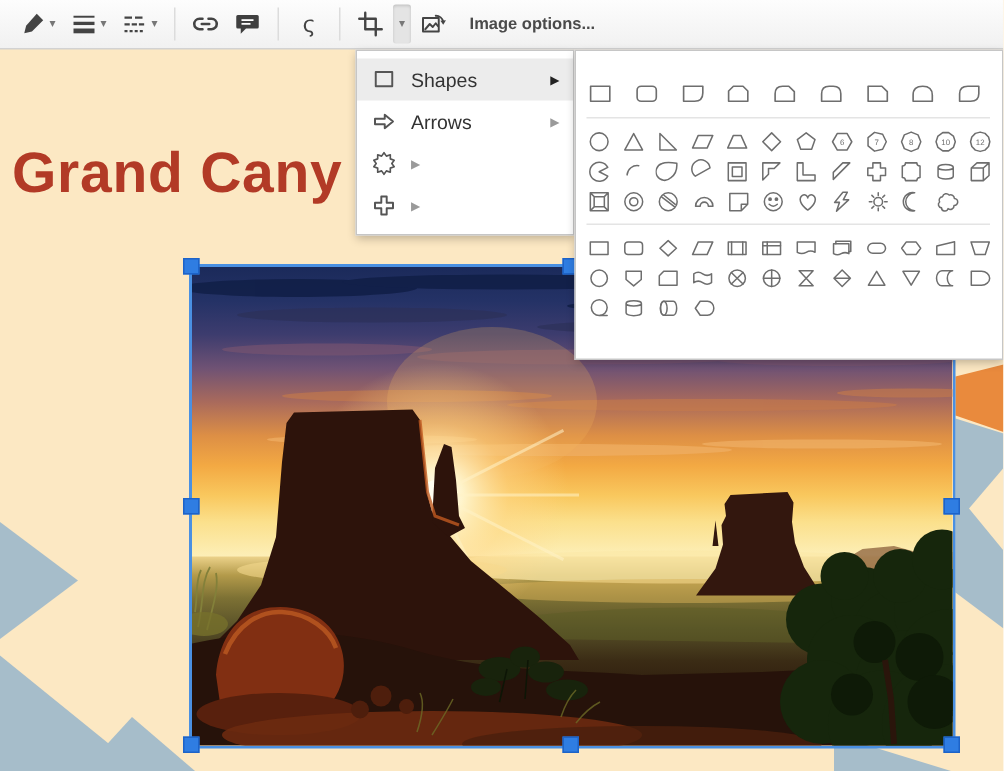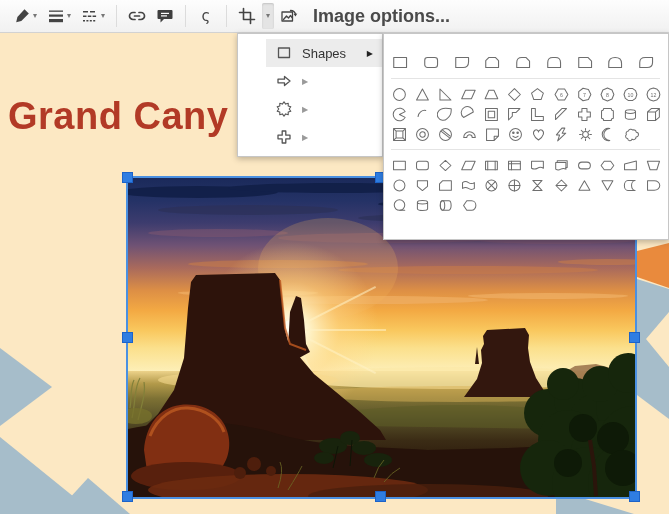--- a/index.html
+++ b/index.html
@@ -22,26 +22,26 @@
   
   .toolbar{position:absolute;top:0;left:0;right:0;height:33px;z-index:50;
     background:linear-gradient(#fdfdfd,#f1f1f1);border-bottom:1px solid #d2d2d2;
     display:flex;align-items:center;padding-left:8px;box-sizing:border-box;}
   .tb-btn{display:flex;align-items:center;gap:2px;padding:3px 4px;margin:0 1px;border:none;
     background:transparent;border-radius:2px;cursor:pointer;height:26px;}
   .tb-btn.active{background:#e4e4e4;box-shadow:inset 0 1px 2px rgba(0,0,0,.15);}
   .tb-icon{display:flex;width:18px;height:18px;}
   .caret{font-size:8px;color:#777;line-height:1;}
   .sep{width:1px;height:22px;background:#dcdcdc;margin:0 6px;}
-  .toolbar-label{font-size:18px;font-weight:bold;color:#4a4a4a;margin-left:10px;cursor:pointer;text-align:right;}
+  .toolbar-label{font-size:11px;font-weight:bold;color:#4a4a4a;margin-left:10px;cursor:pointer;text-align:right;}
 
   
   .menu{position:absolute;left:237px;top:33px;width:146px;box-sizing:border-box;z-index:60;
     background:#fff;border:1px solid #c6c6c6;box-shadow:0 2px 6px rgba(0,0,0,.25);padding:5px 0;}
-  .menu-item{display:flex;align-items:center;height:28px;padding:0 9px;font-size:13px;color:#333;cursor:pointer;margin-left:28px;}
+  .menu-item{display:flex;align-items:center;height:28px;padding:0 9px;font-size:13px;color:#333;cursor:pointer;}
   .menu-item.hl{background:#ececec;}
   .mi-icon{width:18px;height:18px;margin-right:9px;display:flex;flex:none;}
   .mi-label{flex:1;}
   .mi-caret{font-size:8px;color:#9a9a9a;}
   .menu-item.hl .mi-caret{color:#222;}
 
   
   .shapes-panel{position:absolute;left:383px;top:33px;width:286px;height:207px;box-sizing:border-box;
     z-index:60;background:#fff;border:1px solid #c6c6c6;box-shadow:0 2px 6px rgba(0,0,0,.25);
     padding:19px 0 0 7px;overflow:hidden;}
@@ -331,20 +331,21 @@
         </span>
         <span class="mi-label">Shapes</span>
         <span class="mi-caret">▶</span>
       </div>
       <div class="menu-item">
         <span class="mi-icon">
           <svg viewBox="0 0 18 18" width="100%" height="100%" fill="none" stroke="#6e6e6e" stroke-width="1.2" stroke-linejoin="round" stroke-linecap="round">
             <path d="M3 7.2 H9.5 V4.5 L15 9 L9.5 13.5 V10.8 H3 Z" stroke="#555" stroke-width="1.3"></path>
           </svg>
         </span>
+        <span class="mi-label">Arrows</span>
         <span class="mi-caret">▶</span>
       </div>
       <div class="menu-item">
         <span class="mi-icon">
           <svg viewBox="0 0 18 18" width="100%" height="100%" fill="none" stroke="#6e6e6e" stroke-width="1.2" stroke-linejoin="round" stroke-linecap="round">
             <path d="M9.0 1.8 L10.6 4.1 L13.2 3.2 L13.2 5.9 L15.8 6.8 L14.2 9.0 L15.8 11.2 L13.2 12.1 L13.2 14.8 L10.6 13.9 L9.0 16.2 L7.4 13.9 L4.8 14.8 L4.8 12.1 L2.2 11.2 L3.8 9.0 L2.2 6.8 L4.8 5.9 L4.8 3.2 L7.4 4.1 Z" stroke="#555" stroke-width="1.1"></path>
           </svg>
         </span>
         <span class="mi-caret">▶</span>
       </div>

